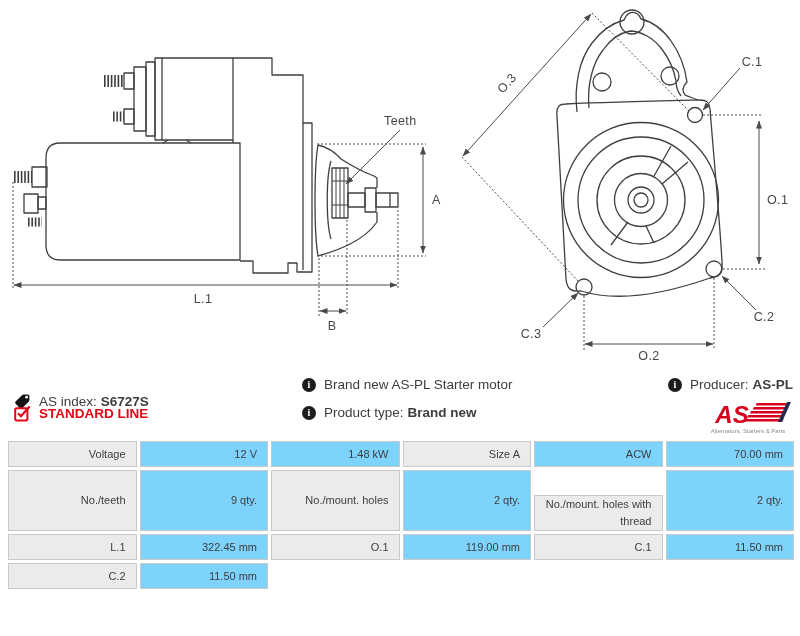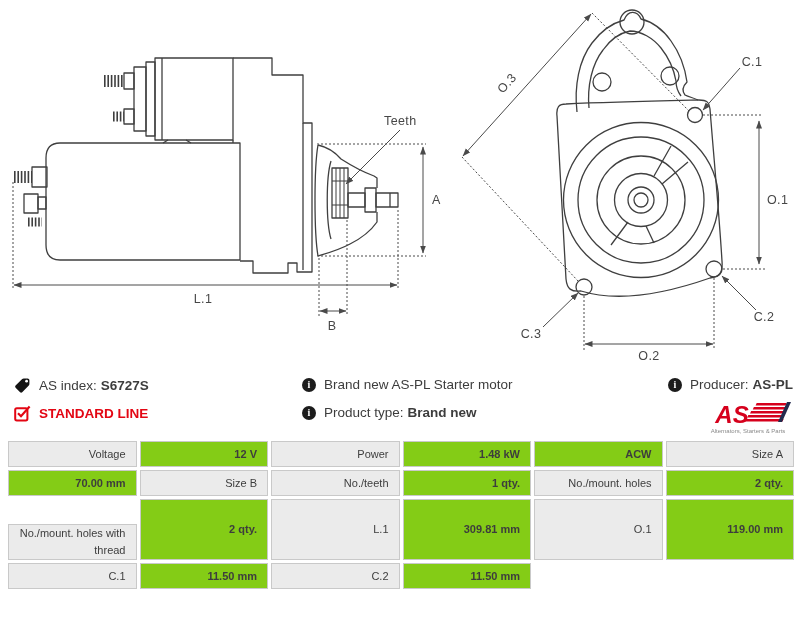--- a/index.html
+++ b/index.html
@@ -23,21 +23,21 @@
 
   
   .as-logo{position:absolute;}
 
   
   .spec-table{position:absolute;left:8px;top:441px;width:786px;display:grid;
     grid-template-columns:repeat(6,1fr);gap:3px;font-size:11px;}
   .cell{border:1px solid #c9c9c9;display:flex;align-items:center;justify-content:flex-end;
     text-align:right;padding:0 10px;min-height:26px;box-sizing:border-box;line-height:17px;}
   .lbl{background:#ebebeb;}
-  .val{background:#84cc16;font-weight:bold;}
+  .val{background:#7dd3fc;}
 </style>
 </head>
 <body>
 
 <div class="page">
 
   <svg class="drawing" width="800" height="368" viewBox="0 0 800 368">
     <defs>
       <marker id="arr" markerWidth="9" markerHeight="8" refX="7.5" refY="3" orient="auto-start-reverse" markerUnits="userSpaceOnUse">
         <path d="M0,0 L8,3 L0,6 Z" fill="#4a4a4a"></path>
@@ -132,21 +132,21 @@
     <text x="510" y="86" text-anchor="middle" transform="rotate(-48 510 86)">O.3</text>
     <text x="752" y="66" text-anchor="middle">C.1</text>
     <text x="767" y="204">O.1</text>
     <text x="764" y="321" text-anchor="middle">C.2</text>
     <text x="531" y="338" text-anchor="middle">C.3</text>
     <text x="649" y="360" text-anchor="middle">O.2</text>
   </svg>
 
   <div class="info">
 
-    <div class="info-item" style="left:14px;top:9px;">
+    <div class="info-item" style="left:14px;top:25px;">
       <svg width="17" height="17" viewBox="0 0 17 17">
         <path d="M1.6,8.6 L8.2,2 C8.6,1.6 9.1,1.4 9.7,1.4 L13.6,1.4 C14.6,1.4 15.4,2.2 15.4,3.2 L15.4,7.1 C15.4,7.7 15.2,8.2 14.8,8.6 L8.2,15.2 C7.6,15.8 6.7,15.8 6.1,15.2 L1.6,10.7 C1,10.1 1,9.2 1.6,8.6 Z" fill="#141414"></path>
         <circle cx="12.6" cy="4.2" r="1.4" fill="#ffffff"></circle>
       </svg>
       <span class="txt">
         <span>AS index:</span><span class="sp"></span><b>S6727S</b>
       </span>
     </div>
 
     <div class="info-item" style="left:14px;top:37px;">
@@ -188,38 +188,36 @@
         </g>
         <polygon points="87,2 91,2 82,22 78,22" fill="#232a4d"></polygon>
         <text x="48" y="33" text-anchor="middle" font-family="Liberation Sans, sans-serif" font-size="6" fill="#8a8a8a">Alternators, Starters &amp; Parts</text>
       </svg>
     </div>
   </div>
 
   <div class="spec-table">
     <div class="cell lbl">Voltage</div>
     <div class="cell val">12 V</div>
-    <div class="cell lbl">Power</div>
     <div class="cell val">1.48 kW</div>
 
+    <div class="cell lbl">Size A</div>
     <div class="cell val">ACW</div>
-    <div class="cell lbl">Size A</div>
     <div class="cell val">70.00 mm</div>
 
-    <div class="cell lbl">Size B</div>
     <div class="cell lbl">No./teeth</div>
-    <div class="cell val">1 qty.</div>
+    <div class="cell val">9 qty.</div>
 
     <div class="cell lbl">No./mount. holes</div>
     <div class="cell val">2 qty.</div>
     <div class="cell lbl" style="max-width:194px;margin-top:25px;">No./mount. holes with thread</div>
     <div class="cell val">2 qty.</div>
 
     <div class="cell lbl">L.1</div>
-    <div class="cell val">309.81 mm</div>
+    <div class="cell val">322.45 mm</div>
     <div class="cell lbl">O.1</div>
     <div class="cell val">119.00 mm</div>
 
     <div class="cell lbl">C.1</div>
     <div class="cell val">11.50 mm</div>
     <div class="cell lbl">C.2</div>
     <div class="cell val">11.50 mm</div>
   </div>
 
 </div>

